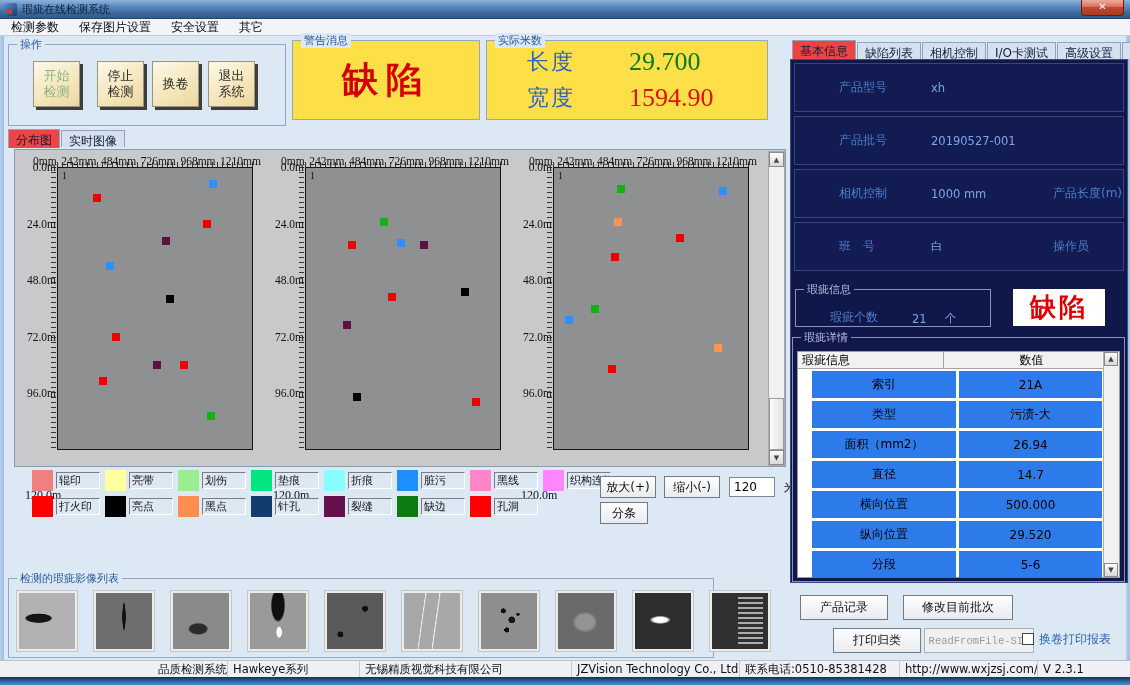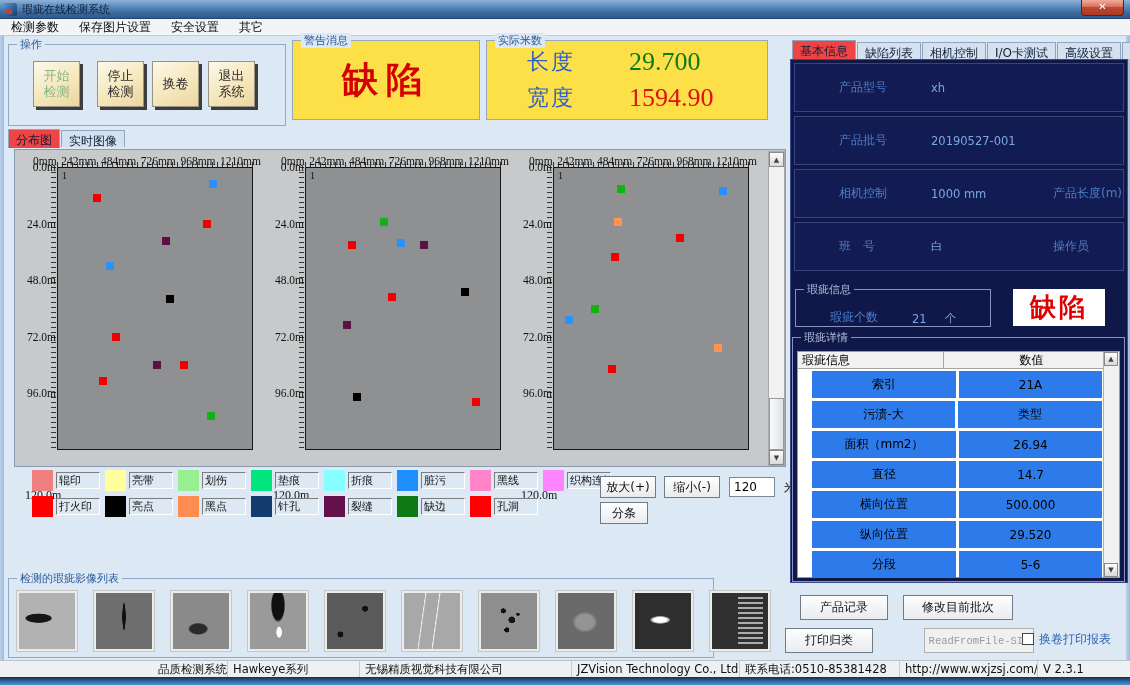--- a/index.html
+++ b/index.html
@@ -359,22 +359,22 @@
       <div class="dhead">
         <span class="hc1">瑕疵信息</span>
         <span class="hc2">数值</span>
       </div>
       <div class="dbody">
           <div class="drow">
             <div class="dcell c1">索引</div>
             <div class="dcell c2">21A</div>
           </div>
           <div class="drow">
+            <div class="dcell c1">类型</div>
             <div class="dcell c2">污渍-大</div>
-            <div class="dcell c1">类型</div>
           </div>
           <div class="drow">
             <div class="dcell c1">面积（mm2）</div>
             <div class="dcell c2">26.94</div>
           </div>
           <div class="drow">
             <div class="dcell c1">直径</div>
             <div class="dcell c2">14.7</div>
           </div>
           <div class="drow">
@@ -392,21 +392,21 @@
         </div>
       <div class="tscroll">
         <div class="sarrow up" style="width:14px;height:14px;">▲</div>
         <div class="sarrow down" style="width:14px;height:14px;">▼</div>
       </div>
     </div>
   </div>
 
   <div class="btn" style="position:absolute;left:800px;top:595px;width:88px;height:25px;">产品记录</div>
   <div class="btn" style="position:absolute;left:903px;top:595px;width:110px;height:25px;">修改目前批次</div>
-  <div class="btn" style="position:absolute;left:785px;top:628px;width:88px;height:25px;">打印归类</div>
+  <div class="btn" style="position:absolute;left:833px;top:628px;width:88px;height:25px;">打印归类</div>
   <div class="btn disabled" style="position:absolute;left:924px;top:628px;width:110px;height:25px;">ReadFromFile-SIM</div>
   <div class="cbox"></div>
   <span class="cbox-lab">换卷打印报表</span>
 
   <div class="statusbar">
       <span class="sseg" style="flex: 0 0 228px; text-align: right;">品质检测系统</span>
       <span class="sseg" style="flex: 0 0 132px;">Hawkeye系列</span>
       <span class="sseg" style="flex: 0 0 212px;">无锡精质视觉科技有限公司</span>
       <span class="sseg" style="flex: 0 0 168px;">JZVision Technology Co., Ltd.</span>
       <span class="sseg" style="flex: 0 0 160px;">联系电话:0510-85381428</span>

